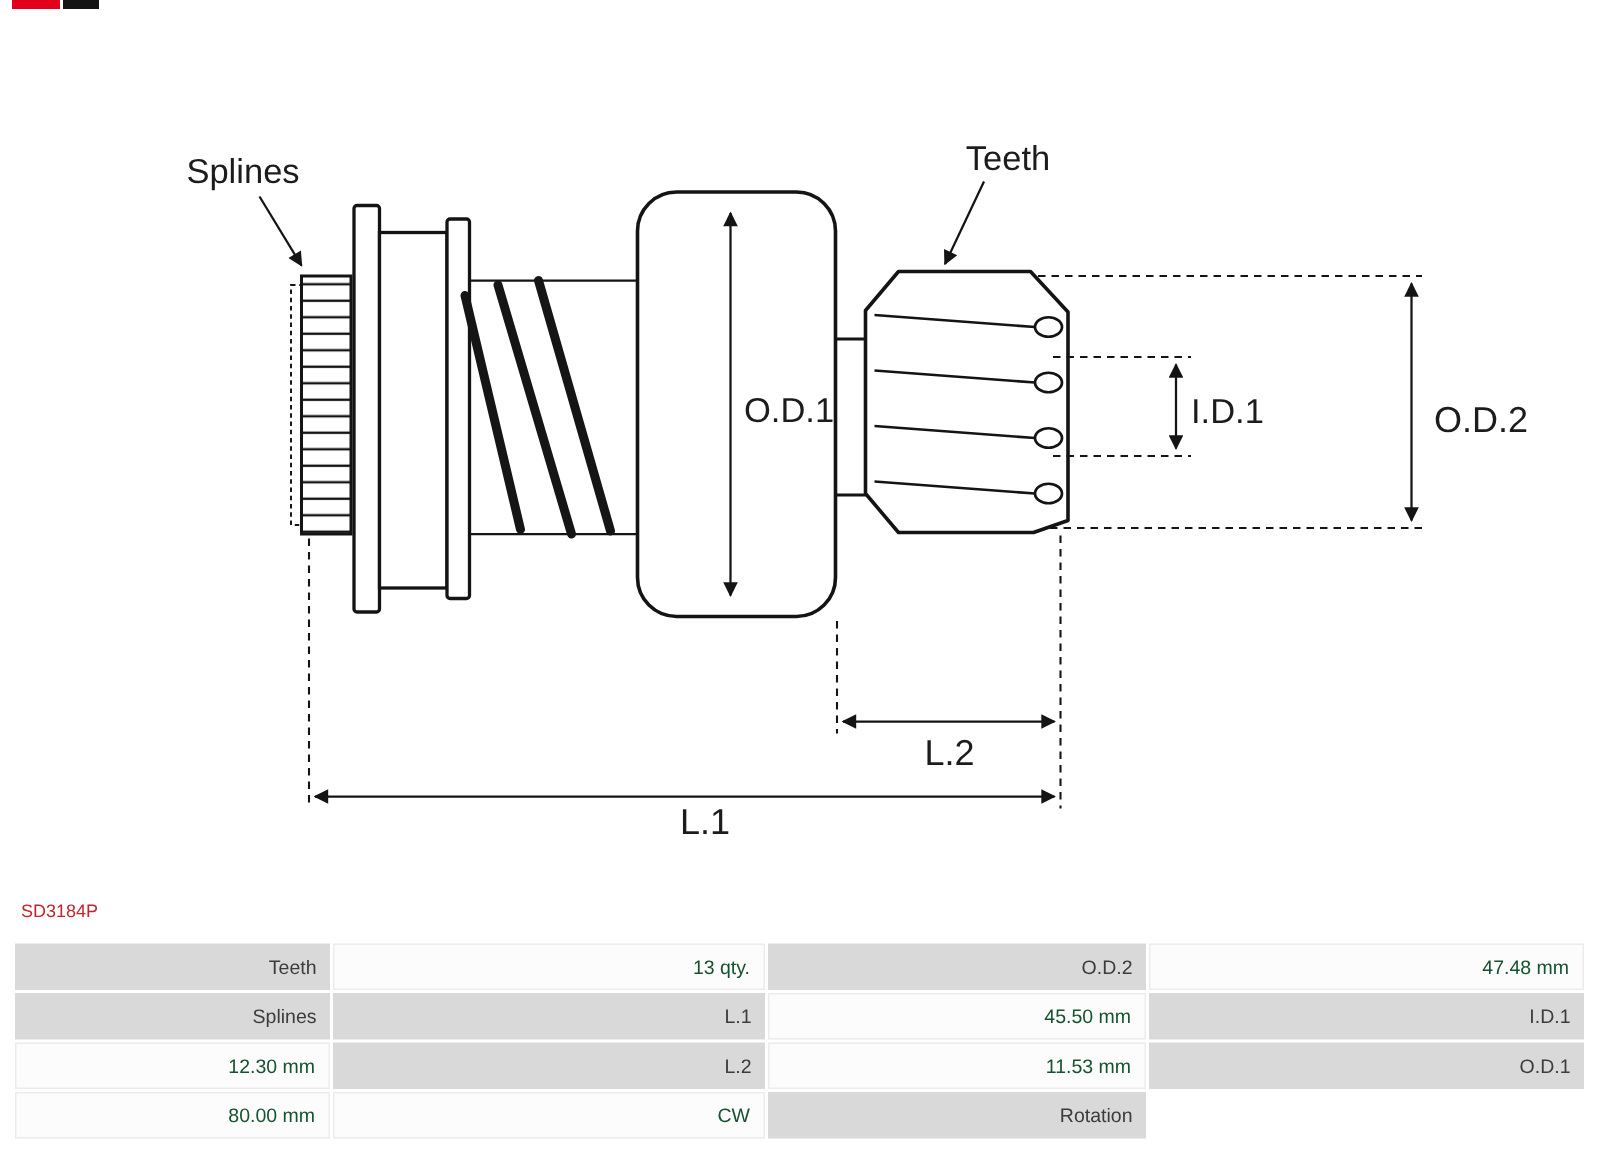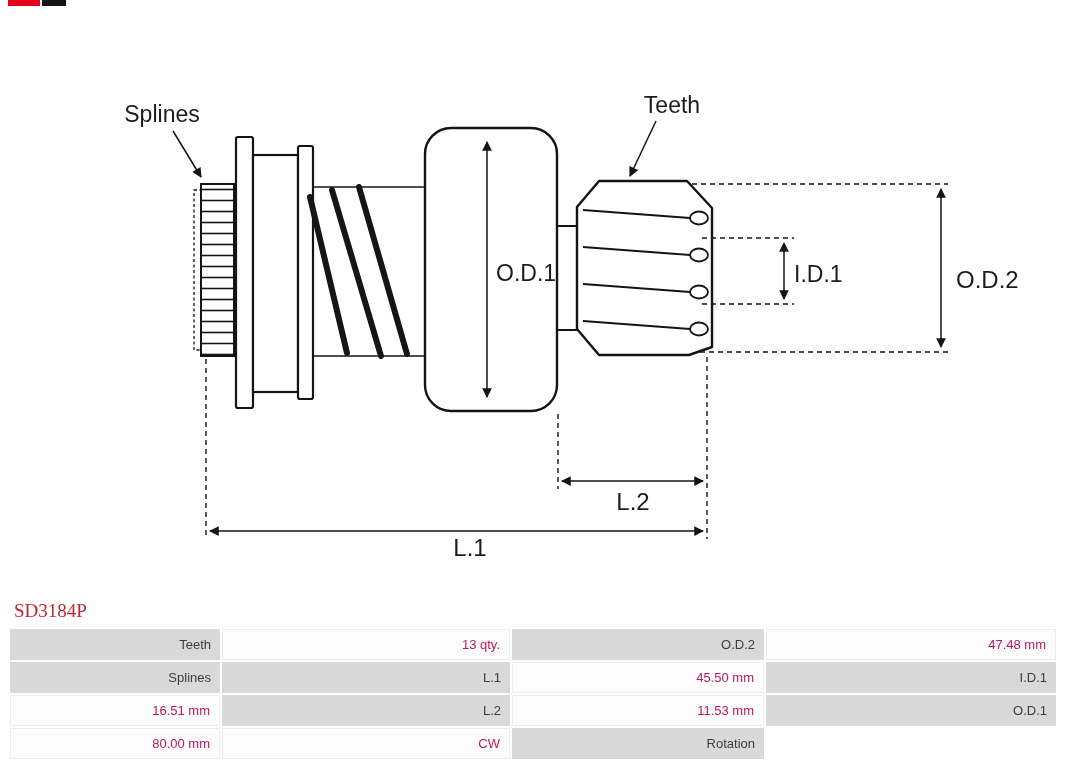--- a/index.html
+++ b/index.html
@@ -12,35 +12,35 @@
   .logo-red{width:32px;background:var(--brand-red,#e2001a);}
   .logo-dark{width:24px;background:#141414;margin-left:2px;}
 
   .diagram-wrap{position:absolute;top:0;left:0;width:1080px;height:585px;}
   svg text{font-family:"Liberation Sans",sans-serif;fill:#1c1c1c;}
   .dim-text{font-size:23px;}
   .dim-text-lg{font-size:24px;}
 
   .part-number{
     position:absolute;top:600px;left:14px;
-    font-size:19px;color:var(--part-number,#c32430);font-family:Liberation Serif, serif;
+    font-size:12px;color:var(--part-number,#c32430);
   }
 
   .spec-table{
     position:absolute;top:629px;left:10px;width:1048px;
     display:grid;grid-template-columns:210px 288px 252px 290px;
     grid-auto-rows:31px;gap:2px;background:#ffffff;
     font-size:13px;
   }
   .cell{
     display:flex;align-items:center;justify-content:flex-end;
     padding-right:9px;box-sizing:border-box;white-space:nowrap;
   }
   .cell.label{background:var(--table-label-bg,#d9d9d9);color:#3c3c3c;}
-  .cell.value{background:var(--table-value-bg,#fcfcfc);border:1px solid #ececec;color:#be185d;}
+  .cell.value{background:var(--table-value-bg,#fcfcfc);border:1px solid #ececec;color:#14532d;}
 </style>
 </head>
 <body>
 
 <div class="logo">
   <div class="logo-red"></div>
   <div class="logo-dark"></div>
 </div>
 
 <div class="diagram-wrap">
@@ -127,21 +127,21 @@
   <div class="cell label">Teeth</div>
   <div class="cell value">13 qty.</div>
   <div class="cell label">O.D.2</div>
   <div class="cell value">47.48 mm</div>
 
   <div class="cell label">Splines</div>
   <div class="cell label">L.1</div>
   <div class="cell value">45.50 mm</div>
 
   <div class="cell label">I.D.1</div>
-  <div class="cell value">16.51 mm</div>
+  <div class="cell value">12.30 mm</div>
   <div class="cell label">L.2</div>
   <div class="cell value">11.53 mm</div>
 
   <div class="cell label">O.D.1</div>
   <div class="cell value">80.00 mm</div>
   <div class="cell value">CW</div>
   <div class="cell label">Rotation</div>
 </div>
 
 </body></html>

